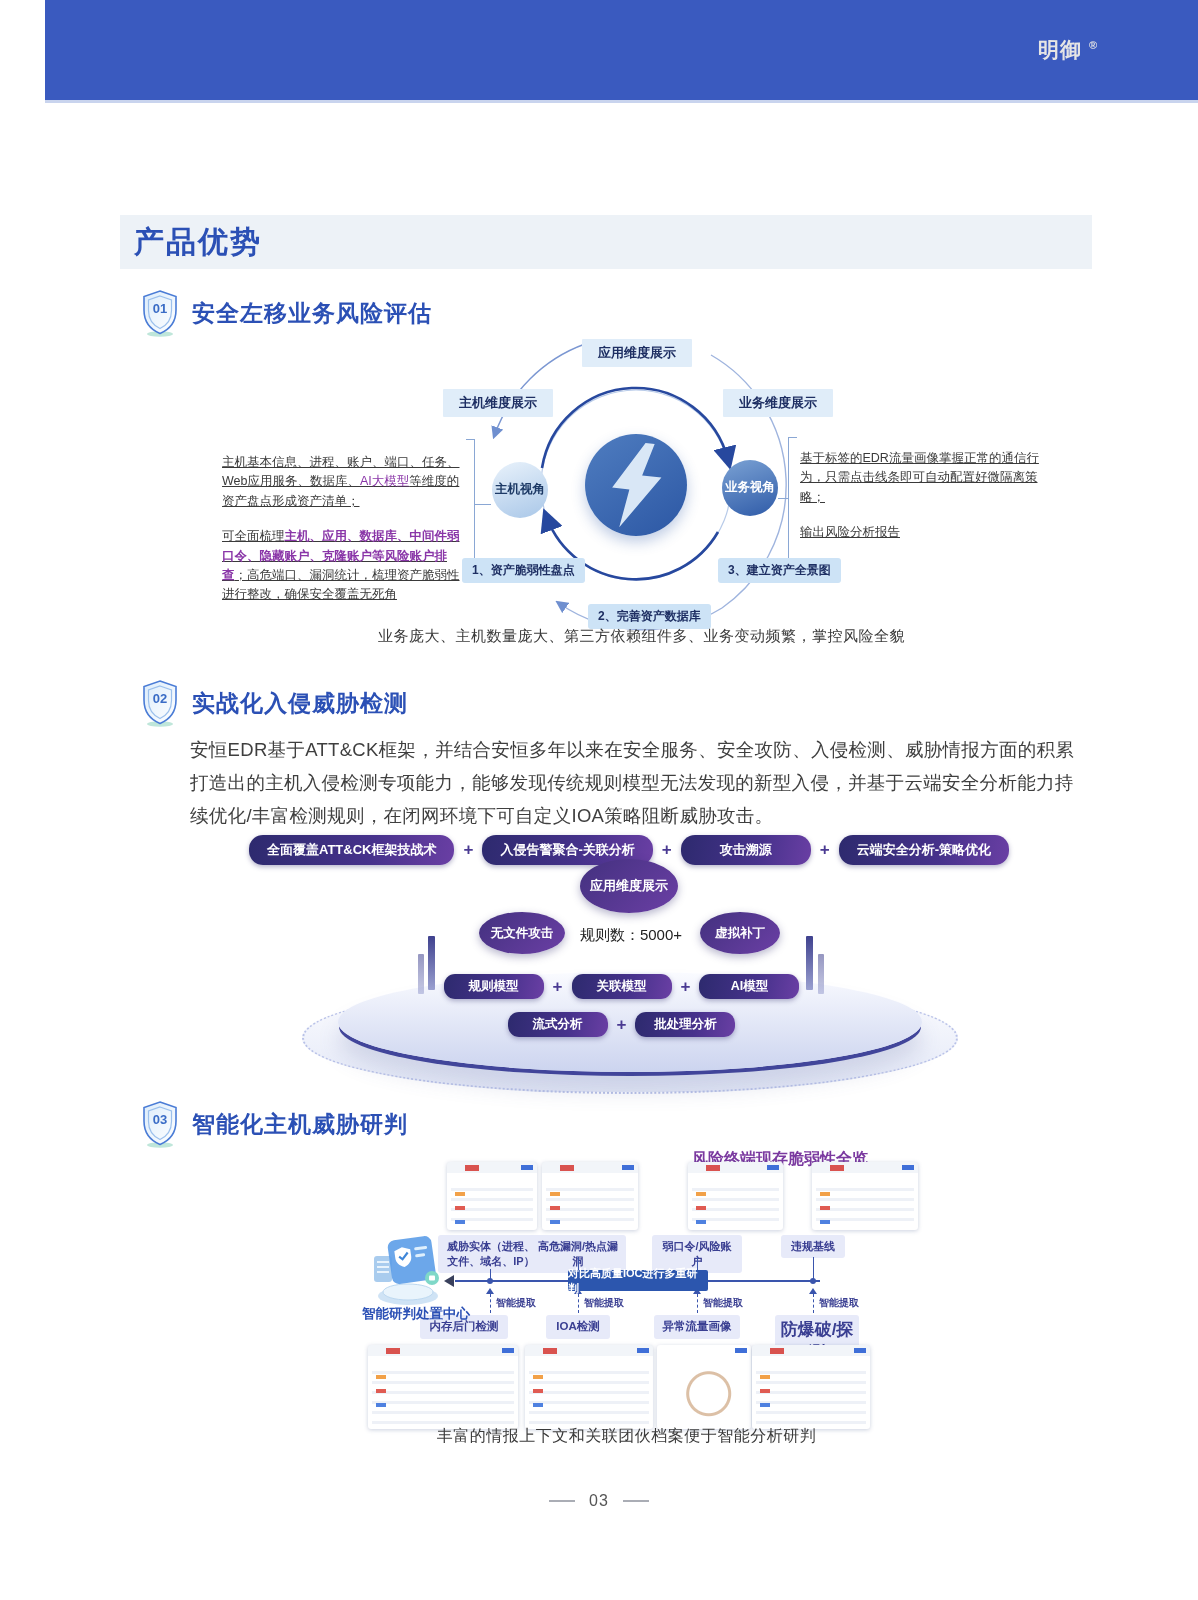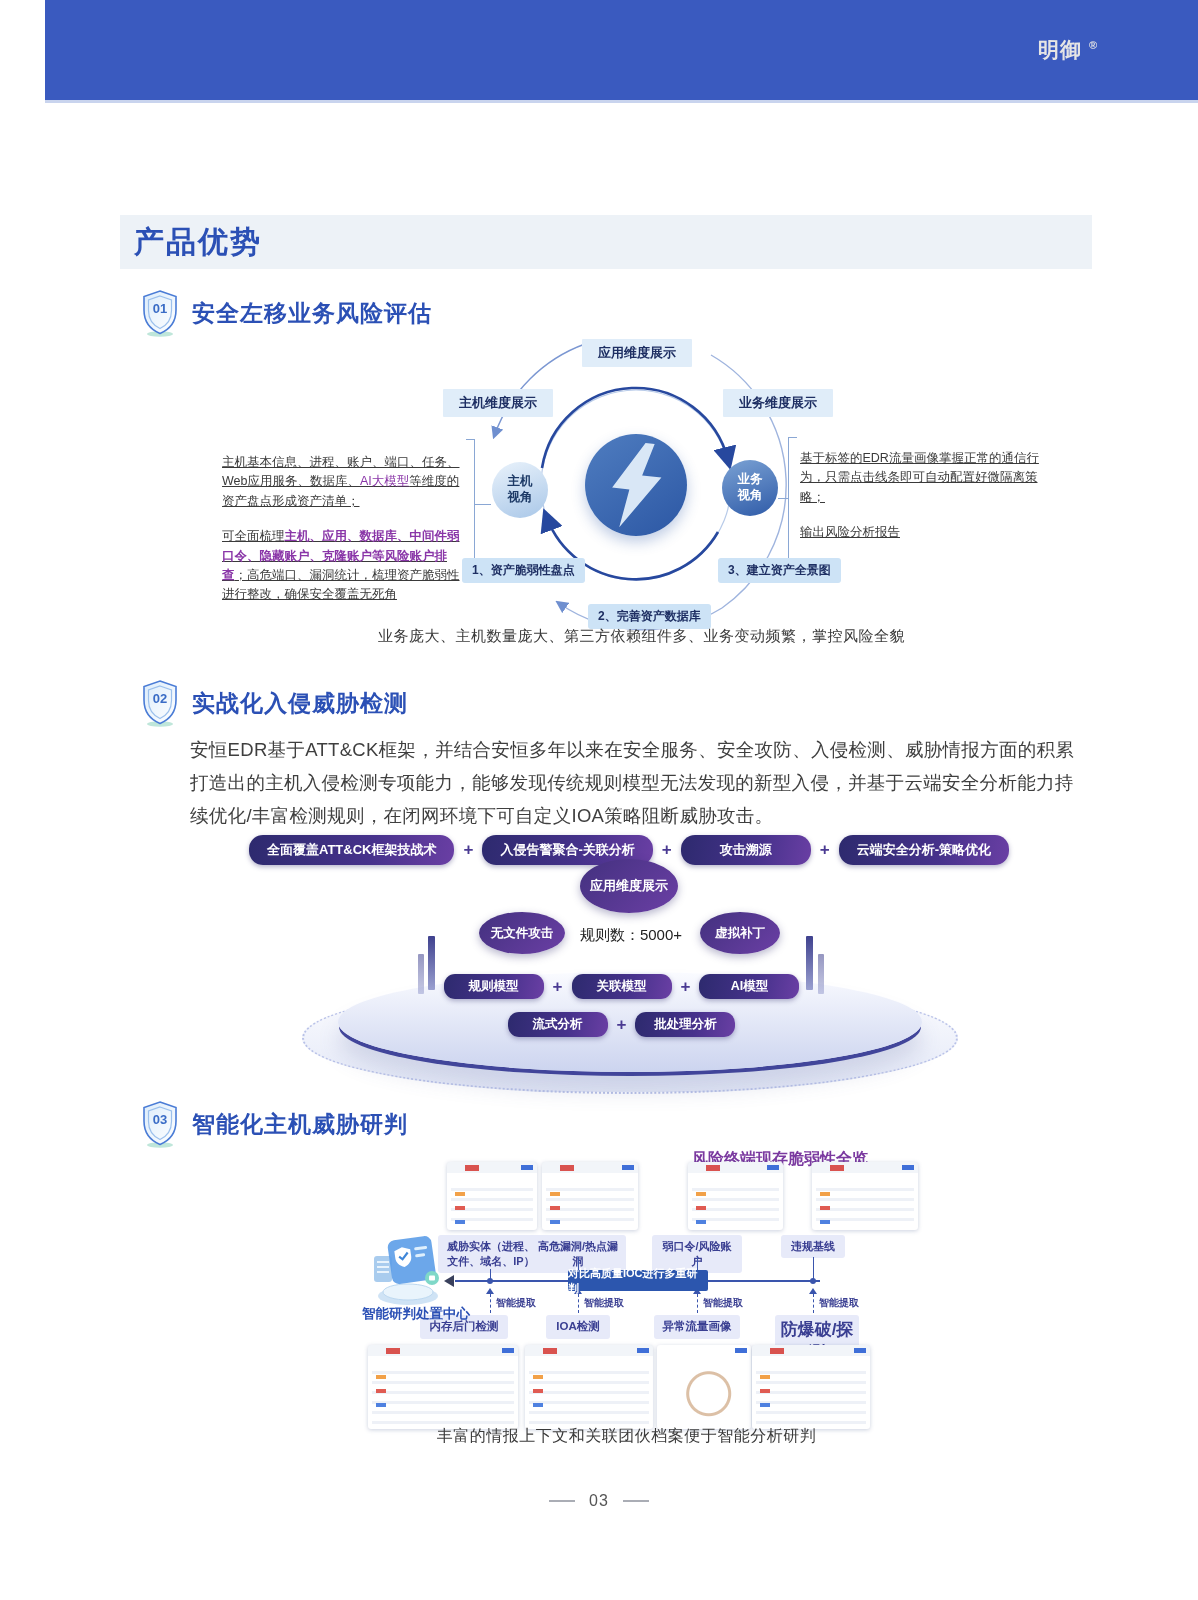--- a/index.html
+++ b/index.html
@@ -28,21 +28,21 @@
   .diagram { position:relative; width:1198px; }
   #d1 { height:326px; } #d2 { height:260px; } #d3 { height:300px; }
 
   
   .tagblue { position:absolute; background:#e0edf9; color:#1e2f63; font-weight:bold; font-size:13px;
     padding:5px 16px; border-radius:1px; white-space:nowrap; }
   .step { position:absolute; background:#cde3f6; color:#1e2f63; font-weight:bold; font-size:12px;
     padding:4px 10px; border-radius:3px; white-space:nowrap; }
   .circle-main { position:absolute; left:585px; top:97px; width:102px; height:102px; border-radius:50%;
     background:linear-gradient(145deg,#4f7dc0,#2c57a4); box-shadow:0 6px 14px rgba(44,87,164,.3); }
-  .circle-side { position:absolute; width:56px; height:56px; border-radius:50%; display:flex; flex-direction:column;
+  .circle-side { position:absolute; width:56px; height:56px; border-radius:50%; display:flex; 
     align-items:center; justify-content:center; font-size:12.5px; font-weight:bold; line-height:1.25; z-index:2; }
   .circle-host { left:492px; top:125px; background:linear-gradient(160deg,#e9f2fb,#a9c7e8); color:#1d3a66; }
   .circle-biz  { left:722px; top:123px; background:linear-gradient(160deg,#7ba2d4,#2f5ba8); color:#fff; }
   .sidetext { position:absolute; font-size:12.5px; line-height:1.55; color:#3a3a3a; }
   .sidetext p { margin:16px 0 9px 0;text-decoration:underline; }
   .purple { color:#8a36a8; }
   .purple-b { color:#8a36a8; font-weight:bold; }
   .bracket-r { position:absolute; left:466px; top:102px; width:9px; height:132px;
     border-top:1px solid #8aa7d4; border-right:1px solid #8aa7d4; border-bottom:1px solid #8aa7d4; }
   .bracket-r::after { content:""; position:absolute; right:-17px; top:64px; width:16px; height:1px; background:#8aa7d4; }

